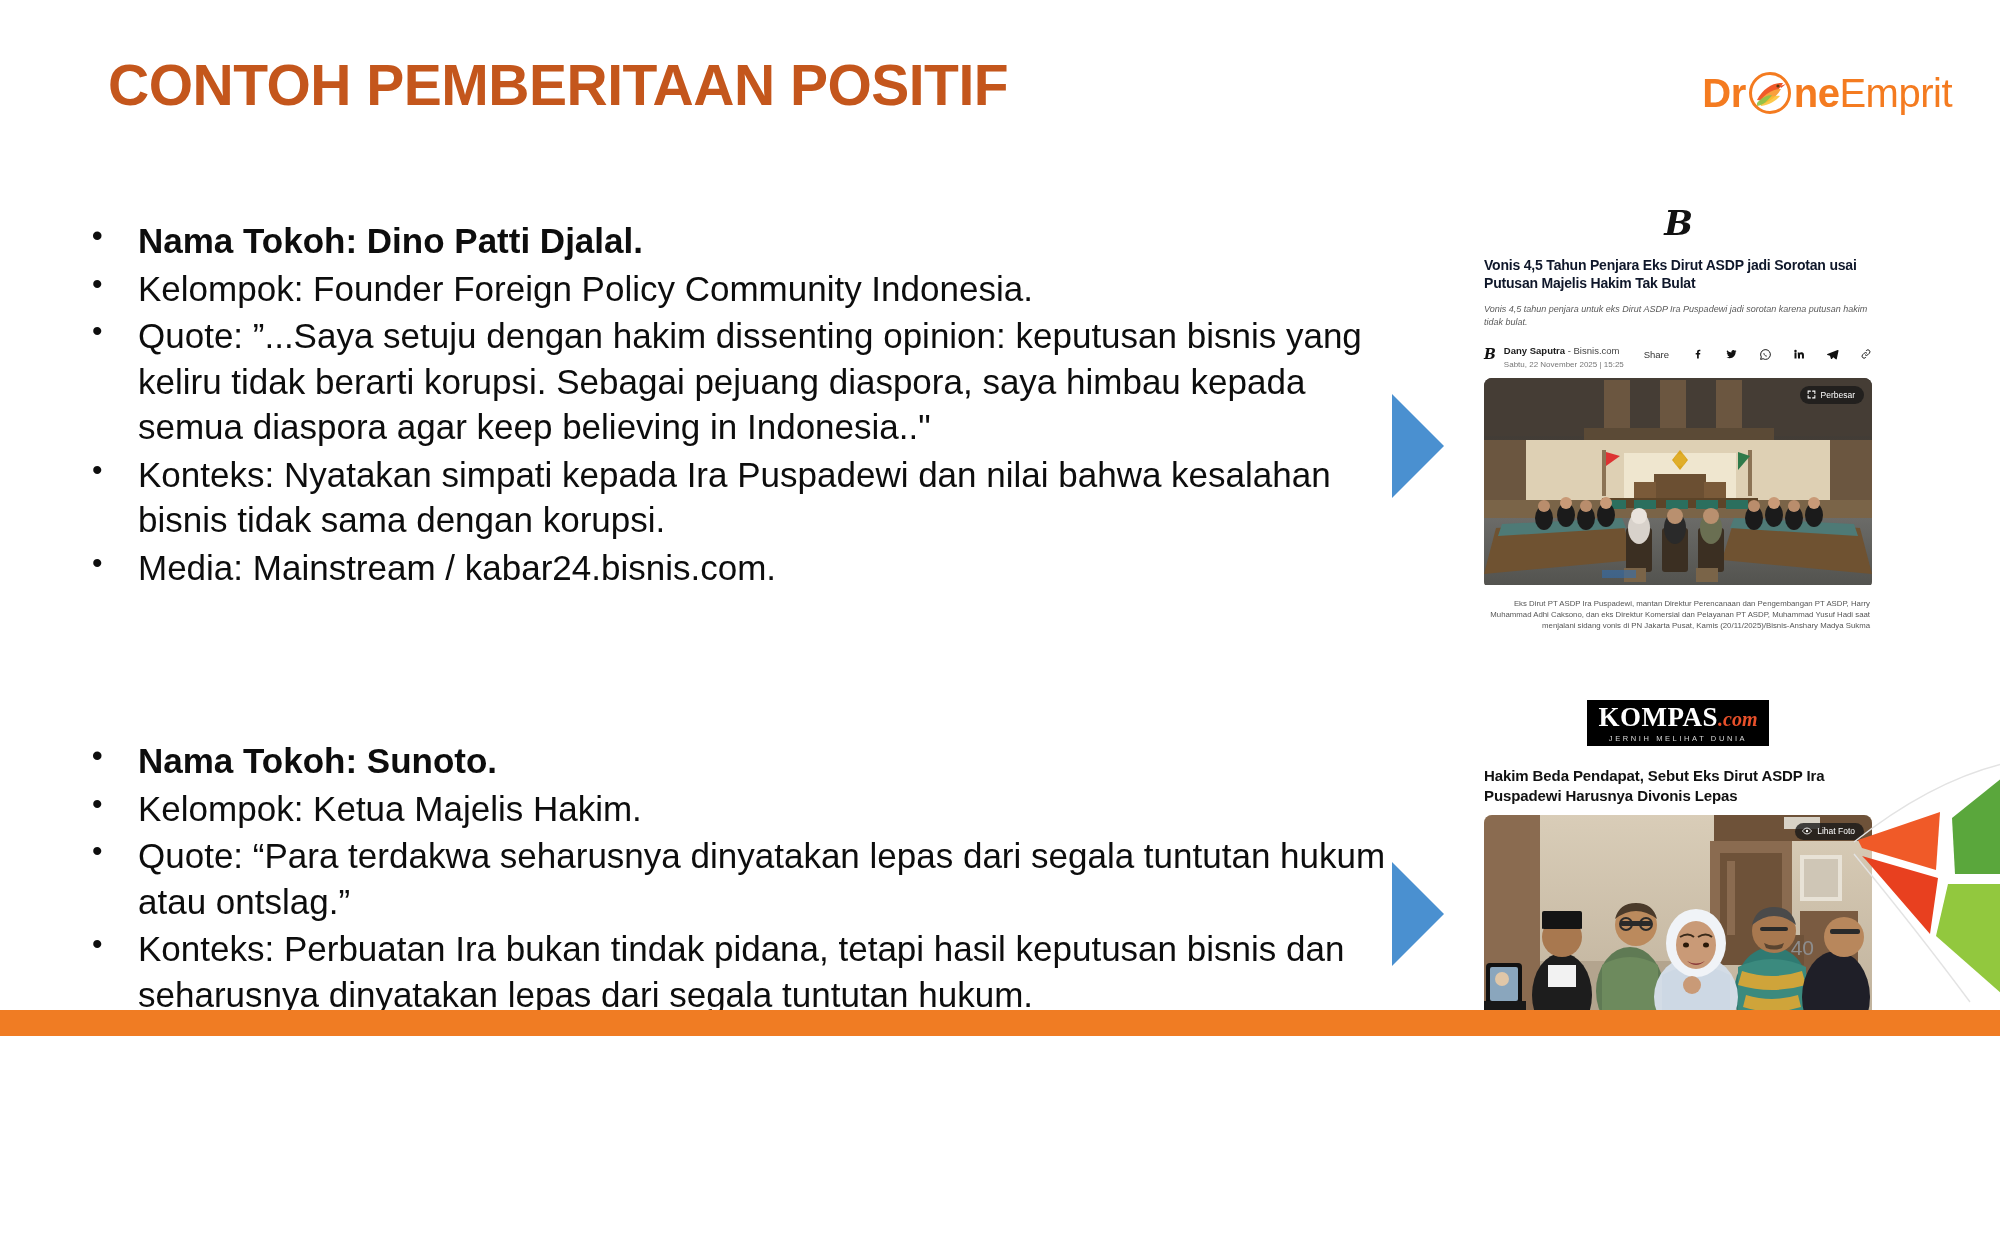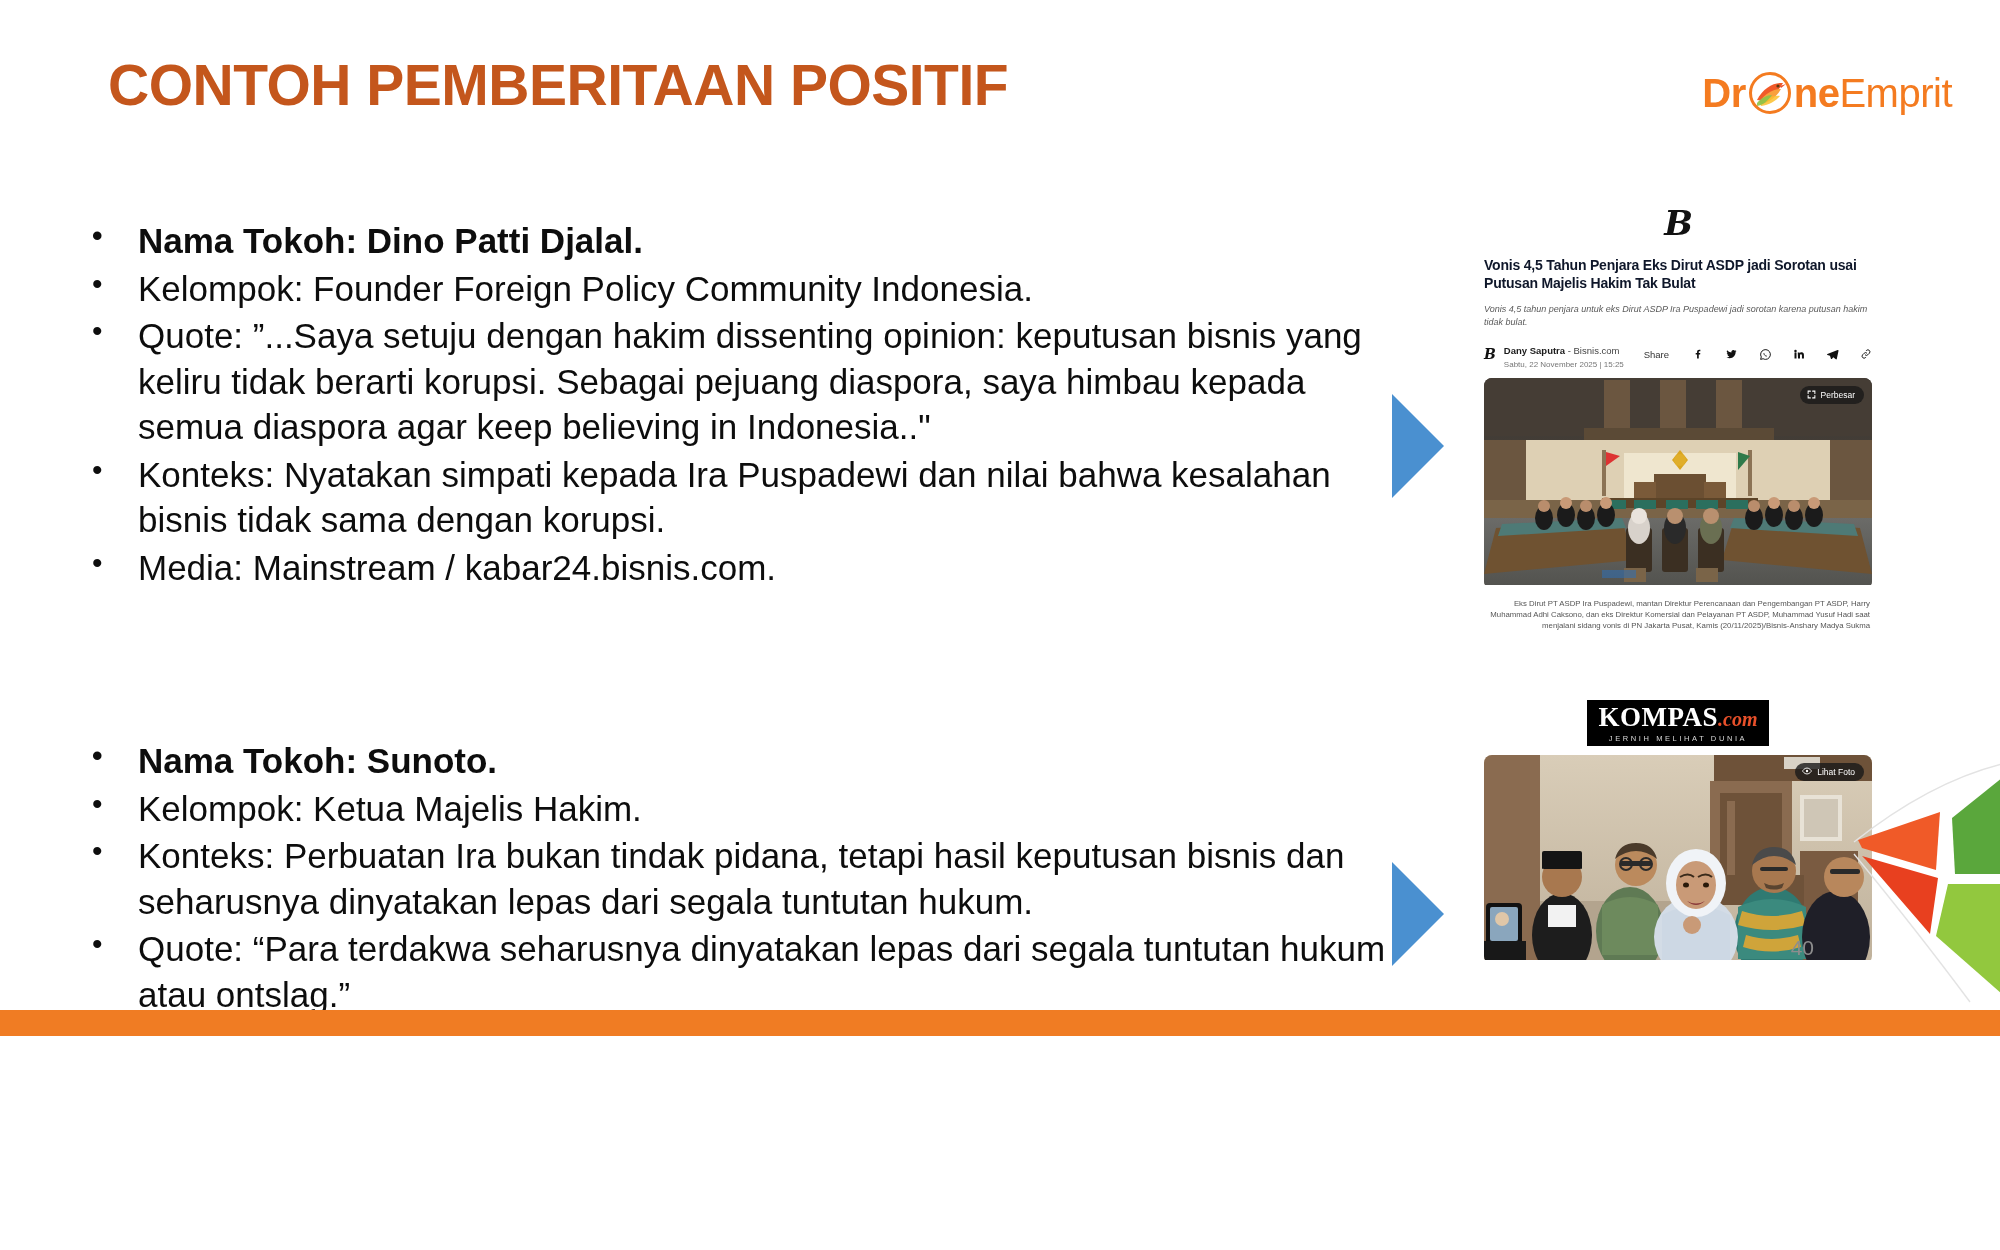--- a/index.html
+++ b/index.html
@@ -237,22 +237,22 @@
       <li>Quote: ”...Saya setuju dengan hakim dissenting opinion: keputusan bisnis yang keliru tidak berarti korupsi. Sebagai pejuang diaspora, saya himbau kepada semua diaspora agar keep believing in Indonesia.."</li>
       <li>Konteks: Nyatakan simpati kepada Ira Puspadewi dan nilai bahwa kesalahan bisnis tidak sama dengan korupsi.</li>
       <li>Media: Mainstream / kabar24.bisnis.com.</li>
     </ul>
   </div>
 
   <div class="bullet-block" id="block-2">
     <ul class="bullets">
       <li class="bold">Nama Tokoh: Sunoto.</li>
       <li>Kelompok: Ketua Majelis Hakim.</li>
+      <li>Quote: “Para terdakwa seharusnya dinyatakan lepas dari segala tuntutan hukum atau ontslag.”</li>
       <li>Konteks: Perbuatan Ira bukan tindak pidana, tetapi hasil keputusan bisnis dan seharusnya dinyatakan lepas dari segala tuntutan hukum.</li>
-      <li>Quote: “Para terdakwa seharusnya dinyatakan lepas dari segala tuntutan hukum atau ontslag.”</li>
       <li>Media: Mainstream / kompas.com.</li>
     </ul>
   </div>
 
   <div class="blue-arrow" id="arrow-1"></div>
   <div class="blue-arrow" id="arrow-2"></div>
 
   <div class="news-card" id="card-bisnis">
     <div class="bisnis-logo">B</div>
     <div class="news-headline">Vonis 4,5 Tahun Penjara Eks Dirut ASDP jadi Sorotan usai Putusan Majelis Hakim Tak Bulat</div>
@@ -389,20 +389,21 @@
       </div>
     </div>
     <div class="photo-caption">Eks Dirut PT ASDP Ira Puspadewi, mantan Direktur Perencanaan dan Pengembangan PT ASDP, Harry Muhammad Adhi Caksono, dan eks Direktur Komersial dan Pelayanan PT ASDP, Muhammad Yusuf Hadi saat menjalani sidang vonis di PN Jakarta Pusat, Kamis (20/11/2025)/Bisnis-Anshary Madya Sukma</div>
   </div>
 
   <div class="news-card" id="card-kompas">
     <div class="kompas-logo">
       <div class="kompas-main"><span>KOMPAS</span><span class="dotcom">.com</span></div>
       <div class="kompas-tag">JERNIH MELIHAT DUNIA</div>
     </div>
+    <div class="kompas-headline">Hakim Beda Pendapat, Sebut Eks Dirut ASDP Ira Puspadewi Harusnya Divonis Lepas</div>
 
     <div class="photo-wrap">
       <svg width="388" height="205" viewBox="0 0 388 205">
         <defs>
           <linearGradient id="kwall" x1="0" y1="0" x2="0" y2="1">
             <stop offset="0" stop-color="#d9cdb8"></stop>
               <stop offset="1" stop-color="#c0b29c"></stop>
           </linearGradient>
         </defs>
         <rect width="388" height="205" fill="url(#kwall)"></rect>

